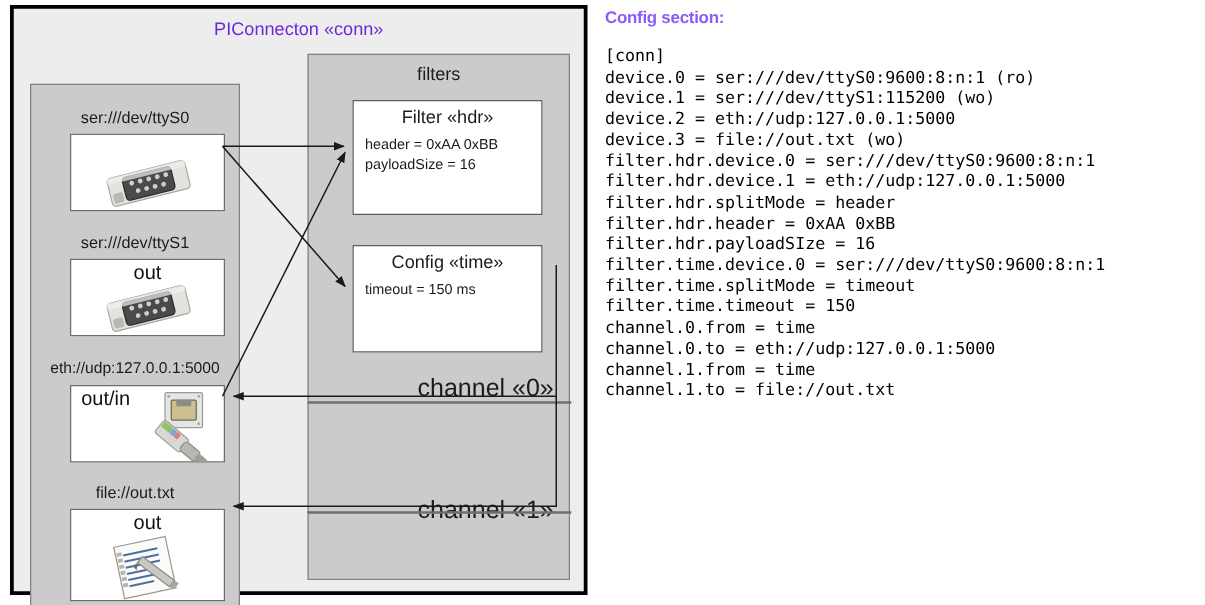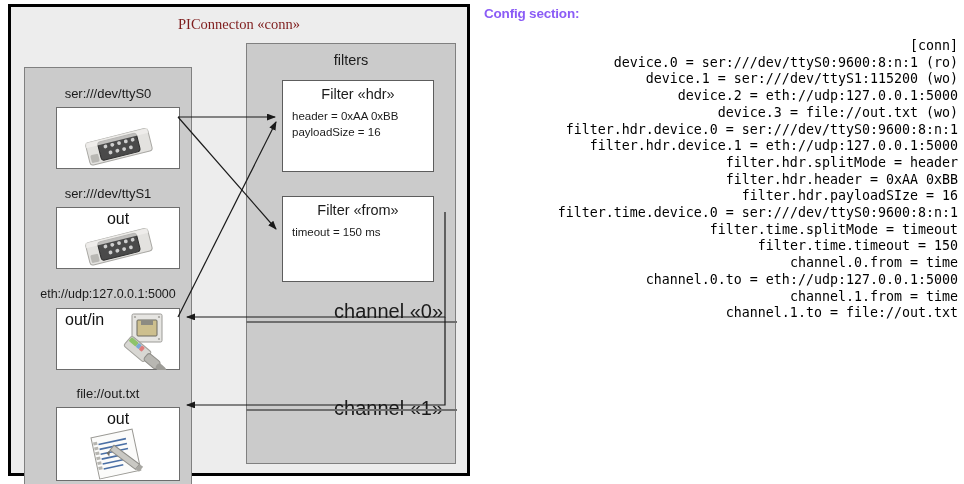--- a/index.html
+++ b/index.html
@@ -3,21 +3,21 @@
 <meta charset="utf-8">
 <style>
   html,body{margin:0;padding:0;background:#ffffff;}
   body{width:964px;height:484px;font-family:"Liberation Sans",sans-serif;-webkit-font-smoothing:antialiased;}
   #root{position:relative;width:964px;height:484px;overflow:hidden;background:#fff;}
 
   
   #diagram{position:absolute;left:8px;top:4px;width:462px;height:472px;
            background:#ededed;border:3px solid #000;box-sizing:border-box;}
   #diagram-title{position:absolute;left:0;top:9px;width:100%;text-align:center;
-           font-size:14.5px;color:#7f1d1d;font-family:Liberation Serif, serif;}
+           font-size:14.5px;color:#6d28d9;}
 
   .panel{position:absolute;background:#cbcbcb;border:1.5px solid #808080;box-sizing:border-box;}
   #devices-panel{left:13px;top:36px;width:168px;height:421px;margin-top:24px;}
   #filters-panel{left:235px;top:36px;width:210px;height:421px;}
   #filters-title{position:absolute;left:0;top:8px;width:100%;text-align:center;
            font-size:14.5px;color:#1b1b1b;}
 
   .dev-label{position:absolute;width:100%;text-align:center;font-size:13px;color:#1b1b1b;
              left:0;white-space:nowrap;}
   .dev-box{position:absolute;left:31px;width:124px;height:62px;background:#fff;
@@ -35,21 +35,21 @@
   .chan-sep{position:absolute;background:#6f6f6f;height:1.5px;}
 
   #wires{position:absolute;left:0;top:0;width:462px;height:472px;pointer-events:none;}
 
   
   #config{position:absolute;left:484px;top:6px;width:474px;}
   #config-heading{font-family:Liberation Sans, sans-serif;font-weight:bold;font-size:13.5px;
                   color:#8b5cf6;letter-spacing:-.2px;}
   #config-lines{margin-top:17px;font-family:"DejaVu Sans Mono","Liberation Mono",monospace;
                 font-size:13.3px;line-height:16.7px;color:#000;white-space:pre;}
-  #config-lines div{white-space:pre;text-align:right;}
+  #config-lines div{white-space:pre;}
 </style>
 </head>
 <body>
 
 <div id="root">
 
   <div id="diagram">
 
     <div id="diagram-title">PIConnecton «conn»</div>
 
@@ -159,21 +159,21 @@
     <div class="panel" id="filters-panel">
       <div id="filters-title">filters</div>
 
       <div class="filter-box" style="top:36px;height:92px">
         <div class="filter-title">Filter «hdr»</div>
         <div class="filter-prop">header = 0xAA 0xBB</div>
         <div class="filter-prop">payloadSize = 16</div>
       </div>
 
       <div class="filter-box" style="top:152px;height:86px">
-        <div class="filter-title">Filter «from»</div>
+        <div class="filter-title">Config «time»</div>
         <div class="filter-prop">timeout = 150 ms</div>
       </div>
 
       <div class="chan-label" style="top:256px">channel «0»</div>
       <div class="chan-sep" style="left:-1px;top:277px;width:211px"></div>
 
       <div class="chan-label" style="top:353px">channel «1»</div>
       <div class="chan-sep" style="left:-1px;top:365px;width:211px"></div>
     </div>
 

